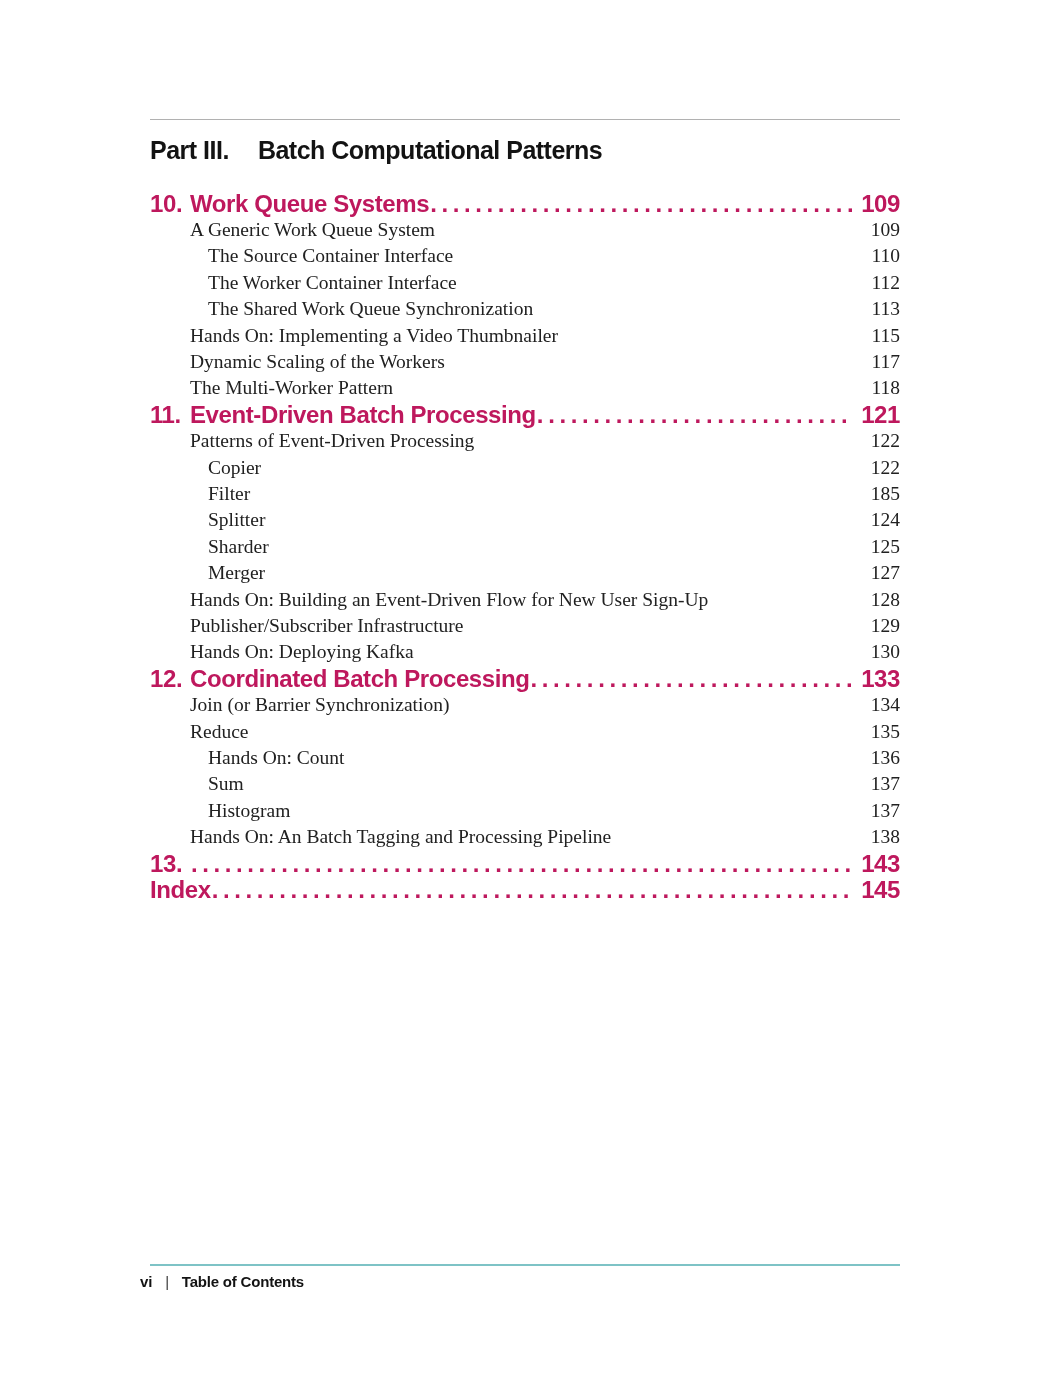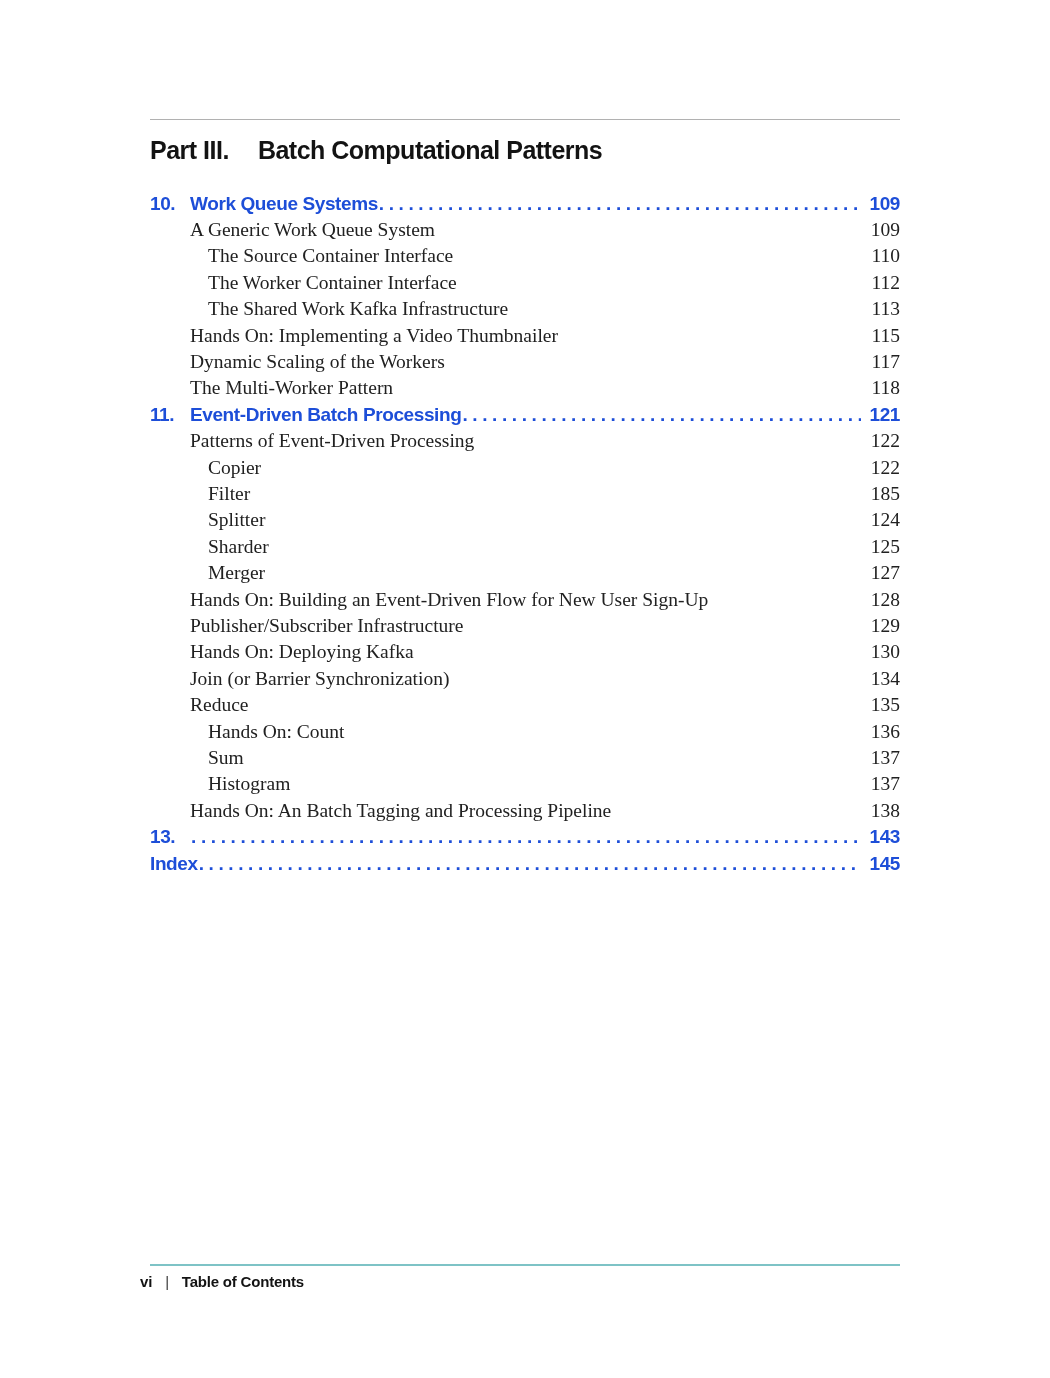--- a/index.html
+++ b/index.html
@@ -34,23 +34,23 @@
     display: flex;
     align-items: baseline;
     line-height: 26.4px;
   }
   .chapter-block { }
   #toc > .chapter-block:first-of-type { margin-top: 26px; }
 
   .chapter {
     font-family: "Liberation Sans", sans-serif;
     font-weight: bold;
-    font-size: 19px;
+    font-size: 24px;
     letter-spacing: -0.4px;
-    color: #1d4ed8;
+    color: #be185d;
   }
   .chapter .num { flex: none; width: 40px; }
 
   .entry {
     font-family: "Liberation Serif", serif;
     font-size: 19.5px;
     color: #212121;
     letter-spacing: 0;
   }
   .entry.lvl1 { padding-left: 40px; justify-content: space-between; }
@@ -120,21 +120,21 @@
           <span class="title">The Source Container Interface</span>
           <span class="spacer"></span>
           <span class="pg">110</span>
         </div>
         <div class="row entry lvl2">
           <span class="title">The Worker Container Interface</span>
           <span class="spacer"></span>
           <span class="pg">112</span>
         </div>
         <div class="row entry lvl2">
-          <span class="title">The Shared Work Kafka Infrastructure</span>
+          <span class="title">The Shared Work Queue Synchronization</span>
           <span class="spacer"></span>
           <span class="pg">113</span>
         </div>
         <div class="row entry lvl1">
           <span class="title">Hands On: Implementing a Video Thumbnailer</span>
           <span class="spacer"></span>
           <span class="pg">115</span>
         </div>
         <div class="row entry lvl1">
           <span class="title">Dynamic Scaling of the Workers</span>
@@ -194,20 +194,26 @@
           <span class="spacer"></span>
           <span class="pg">129</span>
         </div>
         <div class="row entry lvl1">
           <span class="title">Hands On: Deploying Kafka</span>
           <span class="spacer"></span>
           <span class="pg">130</span>
         </div>
       </section>
       <section class="chapter-block">
+        <div class="row chapter">
+          <span class="num">12.</span>
+          <span class="title">Coordinated Batch Processing</span>
+          <span class="dots"></span>
+          <span class="pg">133</span>
+        </div>
         <div class="row entry lvl1">
           <span class="title">Join (or Barrier Synchronization)</span>
           <span class="spacer"></span>
           <span class="pg">134</span>
         </div>
         <div class="row entry lvl1">
           <span class="title">Reduce</span>
           <span class="spacer"></span>
           <span class="pg">135</span>
         </div>

